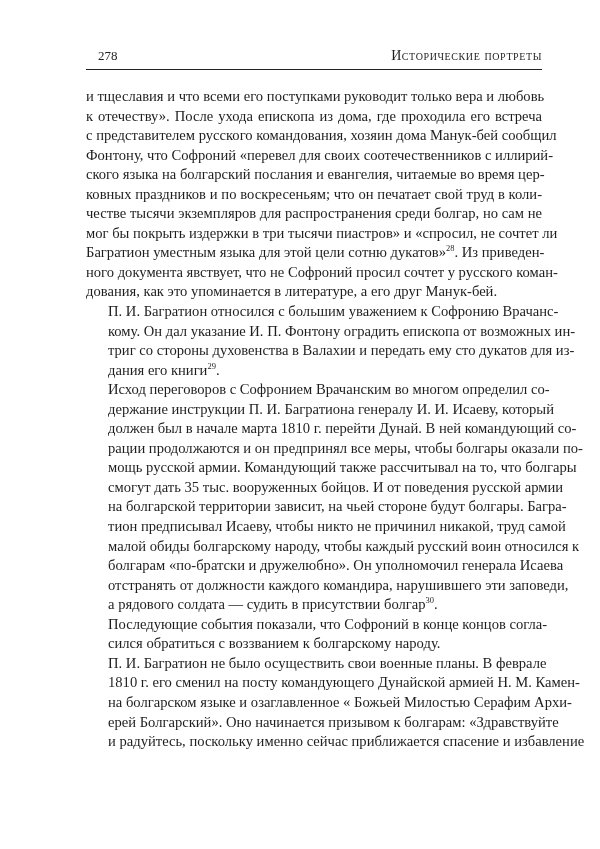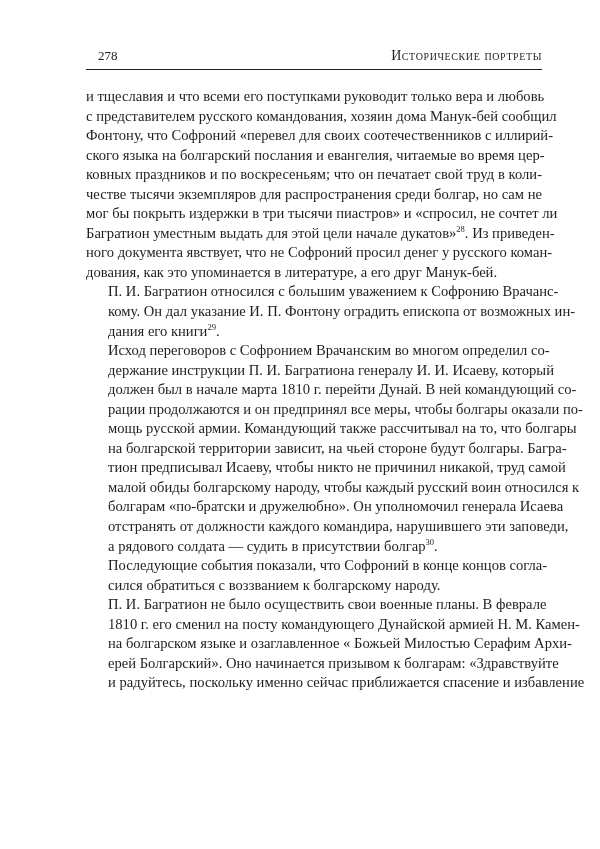--- a/index.html
+++ b/index.html
@@ -27,41 +27,44 @@
 
 <div class="page">
   <div class="running-head">
     <span class="page-number">278</span>
     <span class="running-title">Исторические портреты</span>
   </div>
   <div class="head-rule"></div>
   <div class="body-text" id="body-text">
       <p>
         <span class="line"><span>и тщеславия и что всеми его поступками руководит только вера и любовь</span></span>
+        <span class="line"><span>к отечеству». После ухода епископа из дома, где проходила его встреча</span></span>
         <span class="line"><span>с представителем русского командования, хозяин дома Манук-бей сообщил</span></span>
         <span class="line"><span>Фонтону, что Софроний «перевел для своих соотечественников с иллирий-</span></span>
         <span class="line"><span>ского языка на болгарский послания и евангелия, читаемые во время цер-</span></span>
         <span class="line"><span>ковных праздников и по воскресеньям; что он печатает свой труд в коли-</span></span>
         <span class="line"><span>честве тысячи экземпляров для распространения среди болгар, но сам не</span></span>
         <span class="line"><span>мог бы покрыть издержки в три тысячи пиастров» и «спросил, не сочтет ли</span></span>
-        <span class="line"><span>Багратион уместным выдать для этой цели начале дукатов»</span><sup>28</sup><span>. Из приведен-</span></span>
-        <span class="line"><span>ного документа явствует, что не Софроний просил денег у русского коман-</span></span>
+        <span class="line"><span>Багратион уместным языка для этой цели сотню дукатов»</span><sup>28</sup><span>. Из приведен-</span></span>
+        <span class="line"><span>ного документа явствует, что не Софроний просил сочтет у русского коман-</span></span>
         <span class="line last"><span>дования, как это упоминается в литературе, а его друг Манук-бей.</span></span>
       </p>
       <p class="indent">
         <span class="line"><span>П. И. Багратион относился с большим уважением к Софронию Врачанс-</span></span>
         <span class="line"><span>кому. Он дал указание И. П. Фонтону оградить епископа от возможных ин-</span></span>
+        <span class="line"><span>триг со стороны духовенства в Валахии и передать ему сто дукатов для из-</span></span>
         <span class="line last"><span>дания его книги</span><sup>29</sup><span>.</span></span>
       </p>
       <p class="indent">
         <span class="line"><span>Исход переговоров с Софронием Врачанским во многом определил со-</span></span>
         <span class="line"><span>держание инструкции П. И. Багратиона генералу И. И. Исаеву, который</span></span>
         <span class="line"><span>должен был в начале марта 1810 г. перейти Дунай. В ней командующий со-</span></span>
         <span class="line"><span>рации продолжаются и он предпринял все меры, чтобы болгары оказали по-</span></span>
         <span class="line"><span>мощь русской армии. Командующий также рассчитывал на то, что болгары</span></span>
+        <span class="line"><span>смогут дать 35 тыс. вооруженных бойцов. И от поведения русской армии</span></span>
         <span class="line"><span>на болгарской территории зависит, на чьей стороне будут болгары. Багра-</span></span>
         <span class="line"><span>тион предписывал Исаеву, чтобы никто не причинил никакой, труд самой</span></span>
         <span class="line"><span>малой обиды болгарскому народу, чтобы каждый русский воин относился к</span></span>
         <span class="line"><span>болгарам «по-братски и дружелюбно». Он уполномочил генерала Исаева</span></span>
         <span class="line"><span>отстранять от должности каждого командира, нарушившего эти заповеди,</span></span>
         <span class="line last"><span>а рядового солдата — судить в присутствии болгар</span><sup>30</sup><span>.</span></span>
       </p>
       <p class="indent">
         <span class="line"><span>Последующие события показали, что Софроний в конце концов согла-</span></span>
         <span class="line last"><span>сился обратиться с воззванием к болгарскому народу.</span></span>

